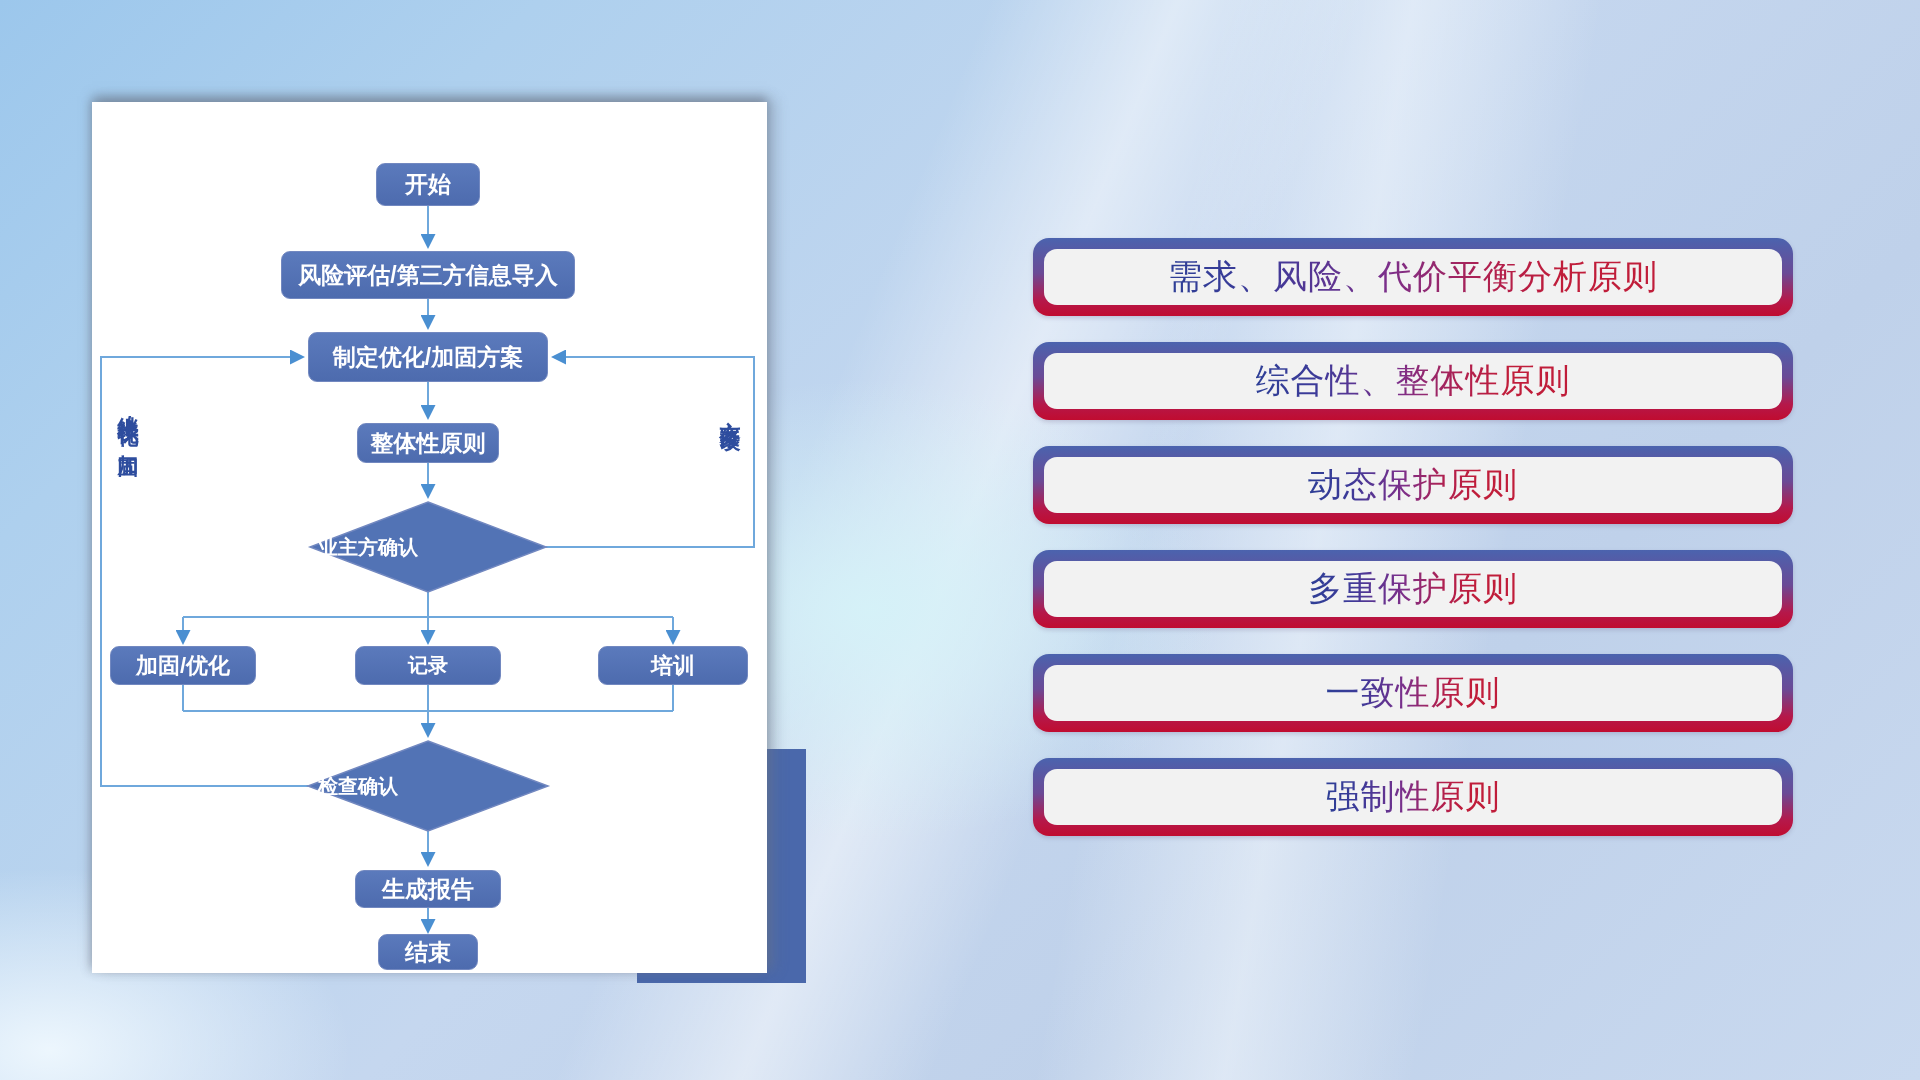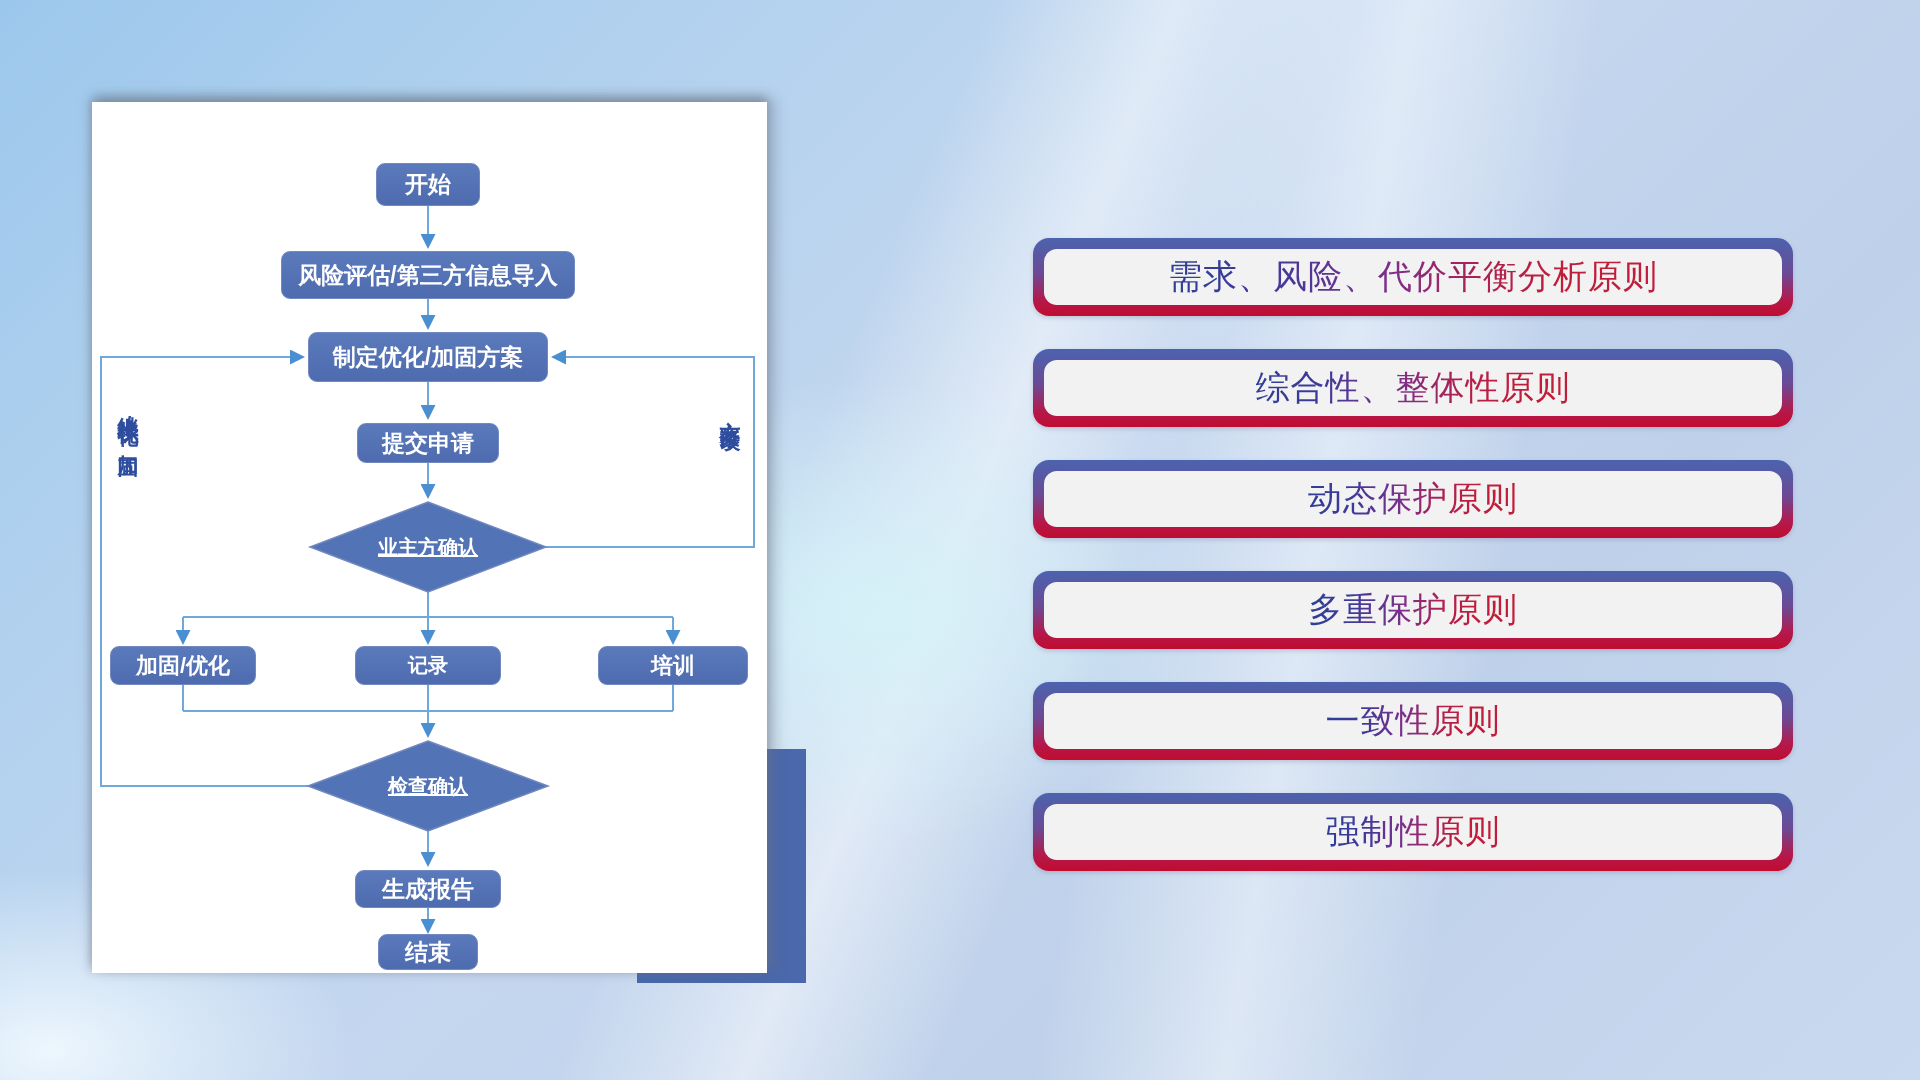--- a/index.html
+++ b/index.html
@@ -15,29 +15,29 @@
   }
   
   .accent-rect{position:absolute;left:637px;top:749px;width:169px;height:234px;background:#4a68ab;z-index:1;}
   
   .card{position:absolute;left:92px;top:93px;width:675px;height:871px;background:#ffffff;z-index:2;
         box-shadow:0 -6px 10px rgba(100,112,128,.55), 9px -2px 12px rgba(108,120,138,.30), -4px 0 8px rgba(120,130,145,.18);margin-top:9px;}
   .connectors{position:absolute;left:0;top:0;width:675px;height:871px;}
   .fnode{position:absolute;display:flex;align-items:center;justify-content:center;
          background:linear-gradient(180deg,#5b7abc,#4d6bae);border:1.5px solid #7288c0;border-radius:9px;
          color:#ffffff;font-weight:bold;font-size:23px;box-sizing:border-box;white-space:nowrap;}
-  .dlabel{position:absolute;width:220px;text-align:center;color:#ffffff;font-weight:bold;font-size:20px;text-decoration:underline;}
+  .dlabel{position:absolute;width:220px;color:#ffffff;font-weight:bold;font-size:20px;}
   .vlabel{position:absolute;writing-mode:vertical-rl;text-orientation:upright;letter-spacing:3px;
           color:#2e4d9e;font-weight:bold;font-size:21px;line-height:1;}
   
   .title{position:absolute;left:1033px;top:103px;width:760px;text-align:center;
          font-size:55px;font-weight:bold;color:#4c67ae;letter-spacing:2px;
          text-shadow:3px 3px 1px rgba(44,62,105,0.45);}
   .plist{position:absolute;left:1033px;top:238px;width:760px;}
-  .pbox{height:78px;border-radius:16px;padding:11px;box-sizing:border-box;margin-bottom:33px;
+  .pbox{height:78px;border-radius:16px;padding:11px;box-sizing:border-box;margin-bottom:26px;
         background:linear-gradient(180deg,#4b63ae 0%,#6a4a96 45%,#b5184a 80%,#c00c30 100%);
         box-shadow:0 2px 4px rgba(110,100,140,.28);}
   .pbox-inner{width:100%;height:100%;border-radius:13px;background:#f2f2f2;
               display:flex;align-items:center;justify-content:center;box-sizing:border-box;}
   .ptext{font-size:34px;font-weight:500;letter-spacing:1px;color:#8b2a60;white-space:nowrap;
          background-image:linear-gradient(90deg,#2e3f96 0%,#3d3a99 20%,#7c2f8a 45%,#b0204f 65%,#c01d3a 80%,#c01d3a 100%);}
   @supports (-webkit-background-clip: text){
     .ptext{-webkit-background-clip:text;background-clip:text;color:transparent;}
   }
 </style>
@@ -78,21 +78,21 @@
       </g>
       <g fill="#5273b5" stroke="#7288c0" stroke-width="1.5">
         <polygon points="336,400 454,445 336,490 218,445"></polygon>
         <polygon points="336,639 456,684 336,729 216,684"></polygon>
       </g>
     </svg>
 
     <div class="fnode" style="left:284px;top:61px;width:104px;height:43px;">开始</div>
     <div class="fnode" style="left:189px;top:149px;width:294px;height:48px;">风险评估/第三方信息导入</div>
     <div class="fnode" style="left:216px;top:230px;width:240px;height:50px;">制定优化/加固方案</div>
-    <div class="fnode" style="left:265px;top:321px;width:142px;height:40px;">提交申请</div>
+    <div class="fnode" style="left:265px;top:321px;width:142px;height:40px;">整体性原则</div>
     <div class="dlabel" style="left:226px;top:432px;">业主方确认</div>
     <div class="fnode" style="left:18px;top:544px;width:146px;height:39px;font-size:22px;">加固/优化</div>
     <div class="fnode" style="left:263px;top:544px;width:146px;height:39px;font-size:20px;">记录</div>
     <div class="fnode" style="left:506px;top:544px;width:150px;height:39px;font-size:22px;">培训</div>
     <div class="dlabel" style="left:226px;top:671px;">检查确认</div>
     <div class="fnode" style="left:263px;top:768px;width:146px;height:38px;">生成报告</div>
     <div class="fnode" style="left:286px;top:832px;width:100px;height:36px;">结束</div>
 
     <div class="vlabel" style="left:26px;top:298px;">继续优化/加固</div>
     <div class="vlabel" style="left:628px;top:302px;">方案修改</div>

